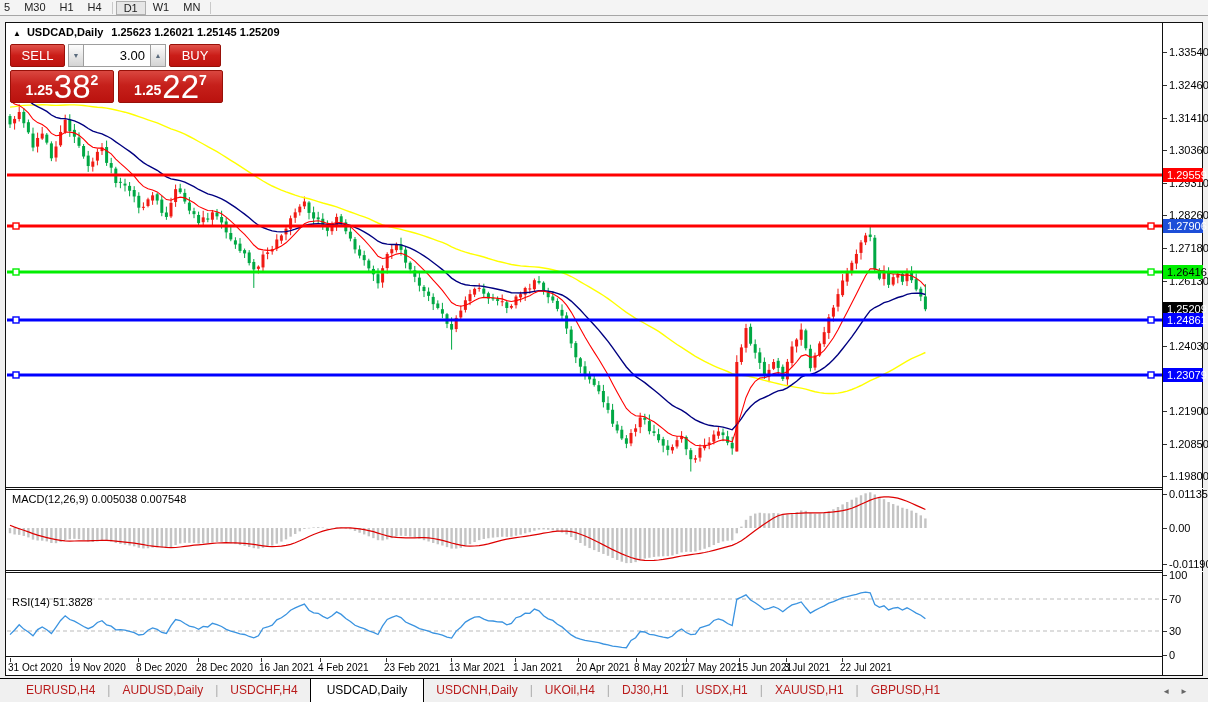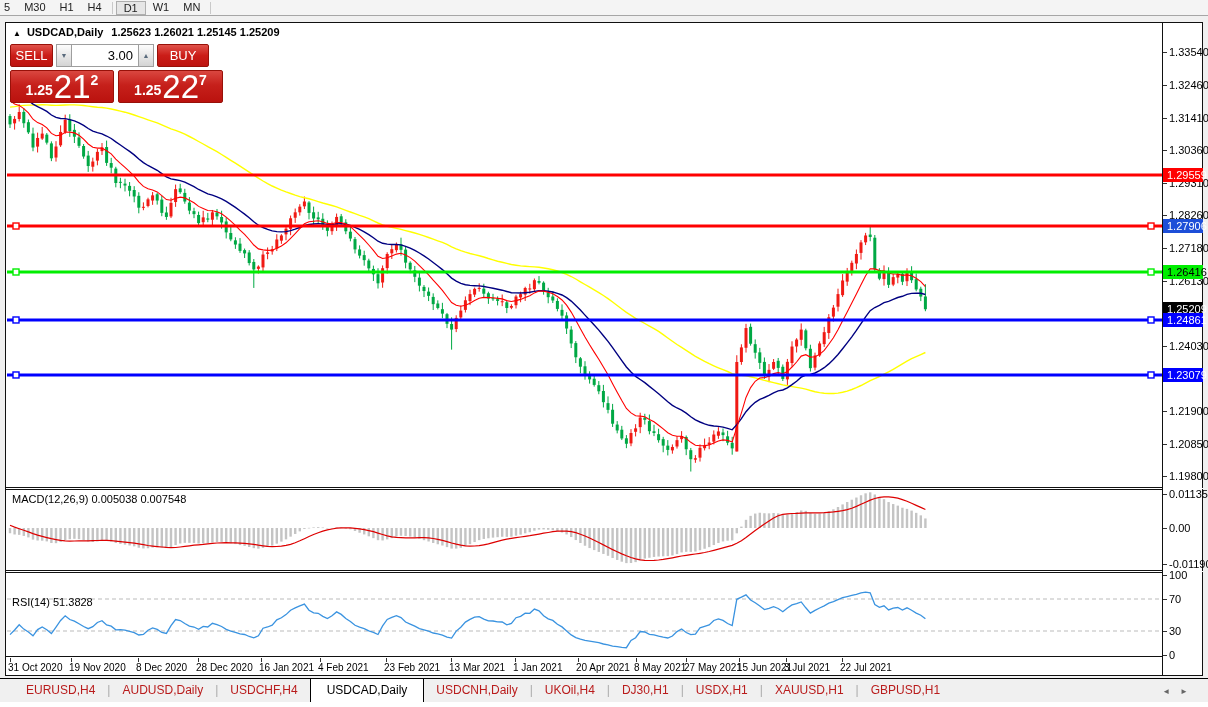--- a/index.html
+++ b/index.html
@@ -16,21 +16,21 @@
                 border:1px solid #111;box-sizing:border-box;}
   .win-header{position:absolute;left:13px;top:26px;font-size:11px;font-weight:700;color:#000;white-space:nowrap;}
   .win-header .tri{font-size:8px;margin-right:6px;font-weight:400;}
   .win-header .quotes{font-weight:700;margin-left:8px;}
   
   .trade{position:absolute;left:10px;top:44px;width:213px;}
   .trow1{display:flex;height:23px;}
   .redbtn{background:linear-gradient(180deg,#e0534b 0%,#cb1d18 50%,#bd1410 100%);
           border:1px solid #981109;color:#fff;font-size:13px;display:flex;align-items:center;
           justify-content:center;box-sizing:border-box;border-radius:2px;}
-  .sellbtn{width:43px;} .buybtn{width:52px;margin-left:3px;}
+  .sellbtn{width:55px;} .buybtn{width:52px;margin-left:3px;}
   .spin{display:flex;margin-left:3px;height:23px;box-sizing:border-box;}
   .spinbtn{width:16px;background:linear-gradient(#fdfdfd,#d4d4d4);border:1px solid #9e9e9e;
            color:#5a6b7d;font-size:7px;display:flex;align-items:center;justify-content:center;box-sizing:border-box;}
   .volfield{width:66px;border:1px solid #9e9e9e;border-left:none;border-right:none;background:#fff;
             font-size:13px;text-align:right;padding:0 5px 0 0;box-sizing:border-box;
             font-family:"Liberation Sans",sans-serif;color:#000;}
   .trow2{display:flex;margin-top:3px;height:33px;}
   .bigprice{background:linear-gradient(180deg,#da4740 0%,#c6201b 45%,#ba120e 100%);
             border:1px solid #981109;border-radius:2px;color:#fff;display:flex;align-items:flex-end;
             justify-content:center;box-sizing:border-box;padding-bottom:1px;}
@@ -1166,21 +1166,21 @@
       <div class="spin">
         <div class="spinbtn">▼</div>
         <input class="volfield" value="3.00" style="">
         <div class="spinbtn">▲</div>
       </div>
       <div class="redbtn buybtn">BUY</div>
     </div>
     <div class="trow2">
       <div class="bigprice bp-sell">
         <span class="bp-small">1.25</span>
-        <span class="bp-big">21</span>
+        <span class="bp-big">38</span>
         <span class="bp-sup">2</span>
       </div>
       <div class="bigprice bp-buy">
         <span class="bp-small">1.25</span>
         <span class="bp-big">22</span>
         <span class="bp-sup">7</span>
       </div>
     </div>
   </div>
 

